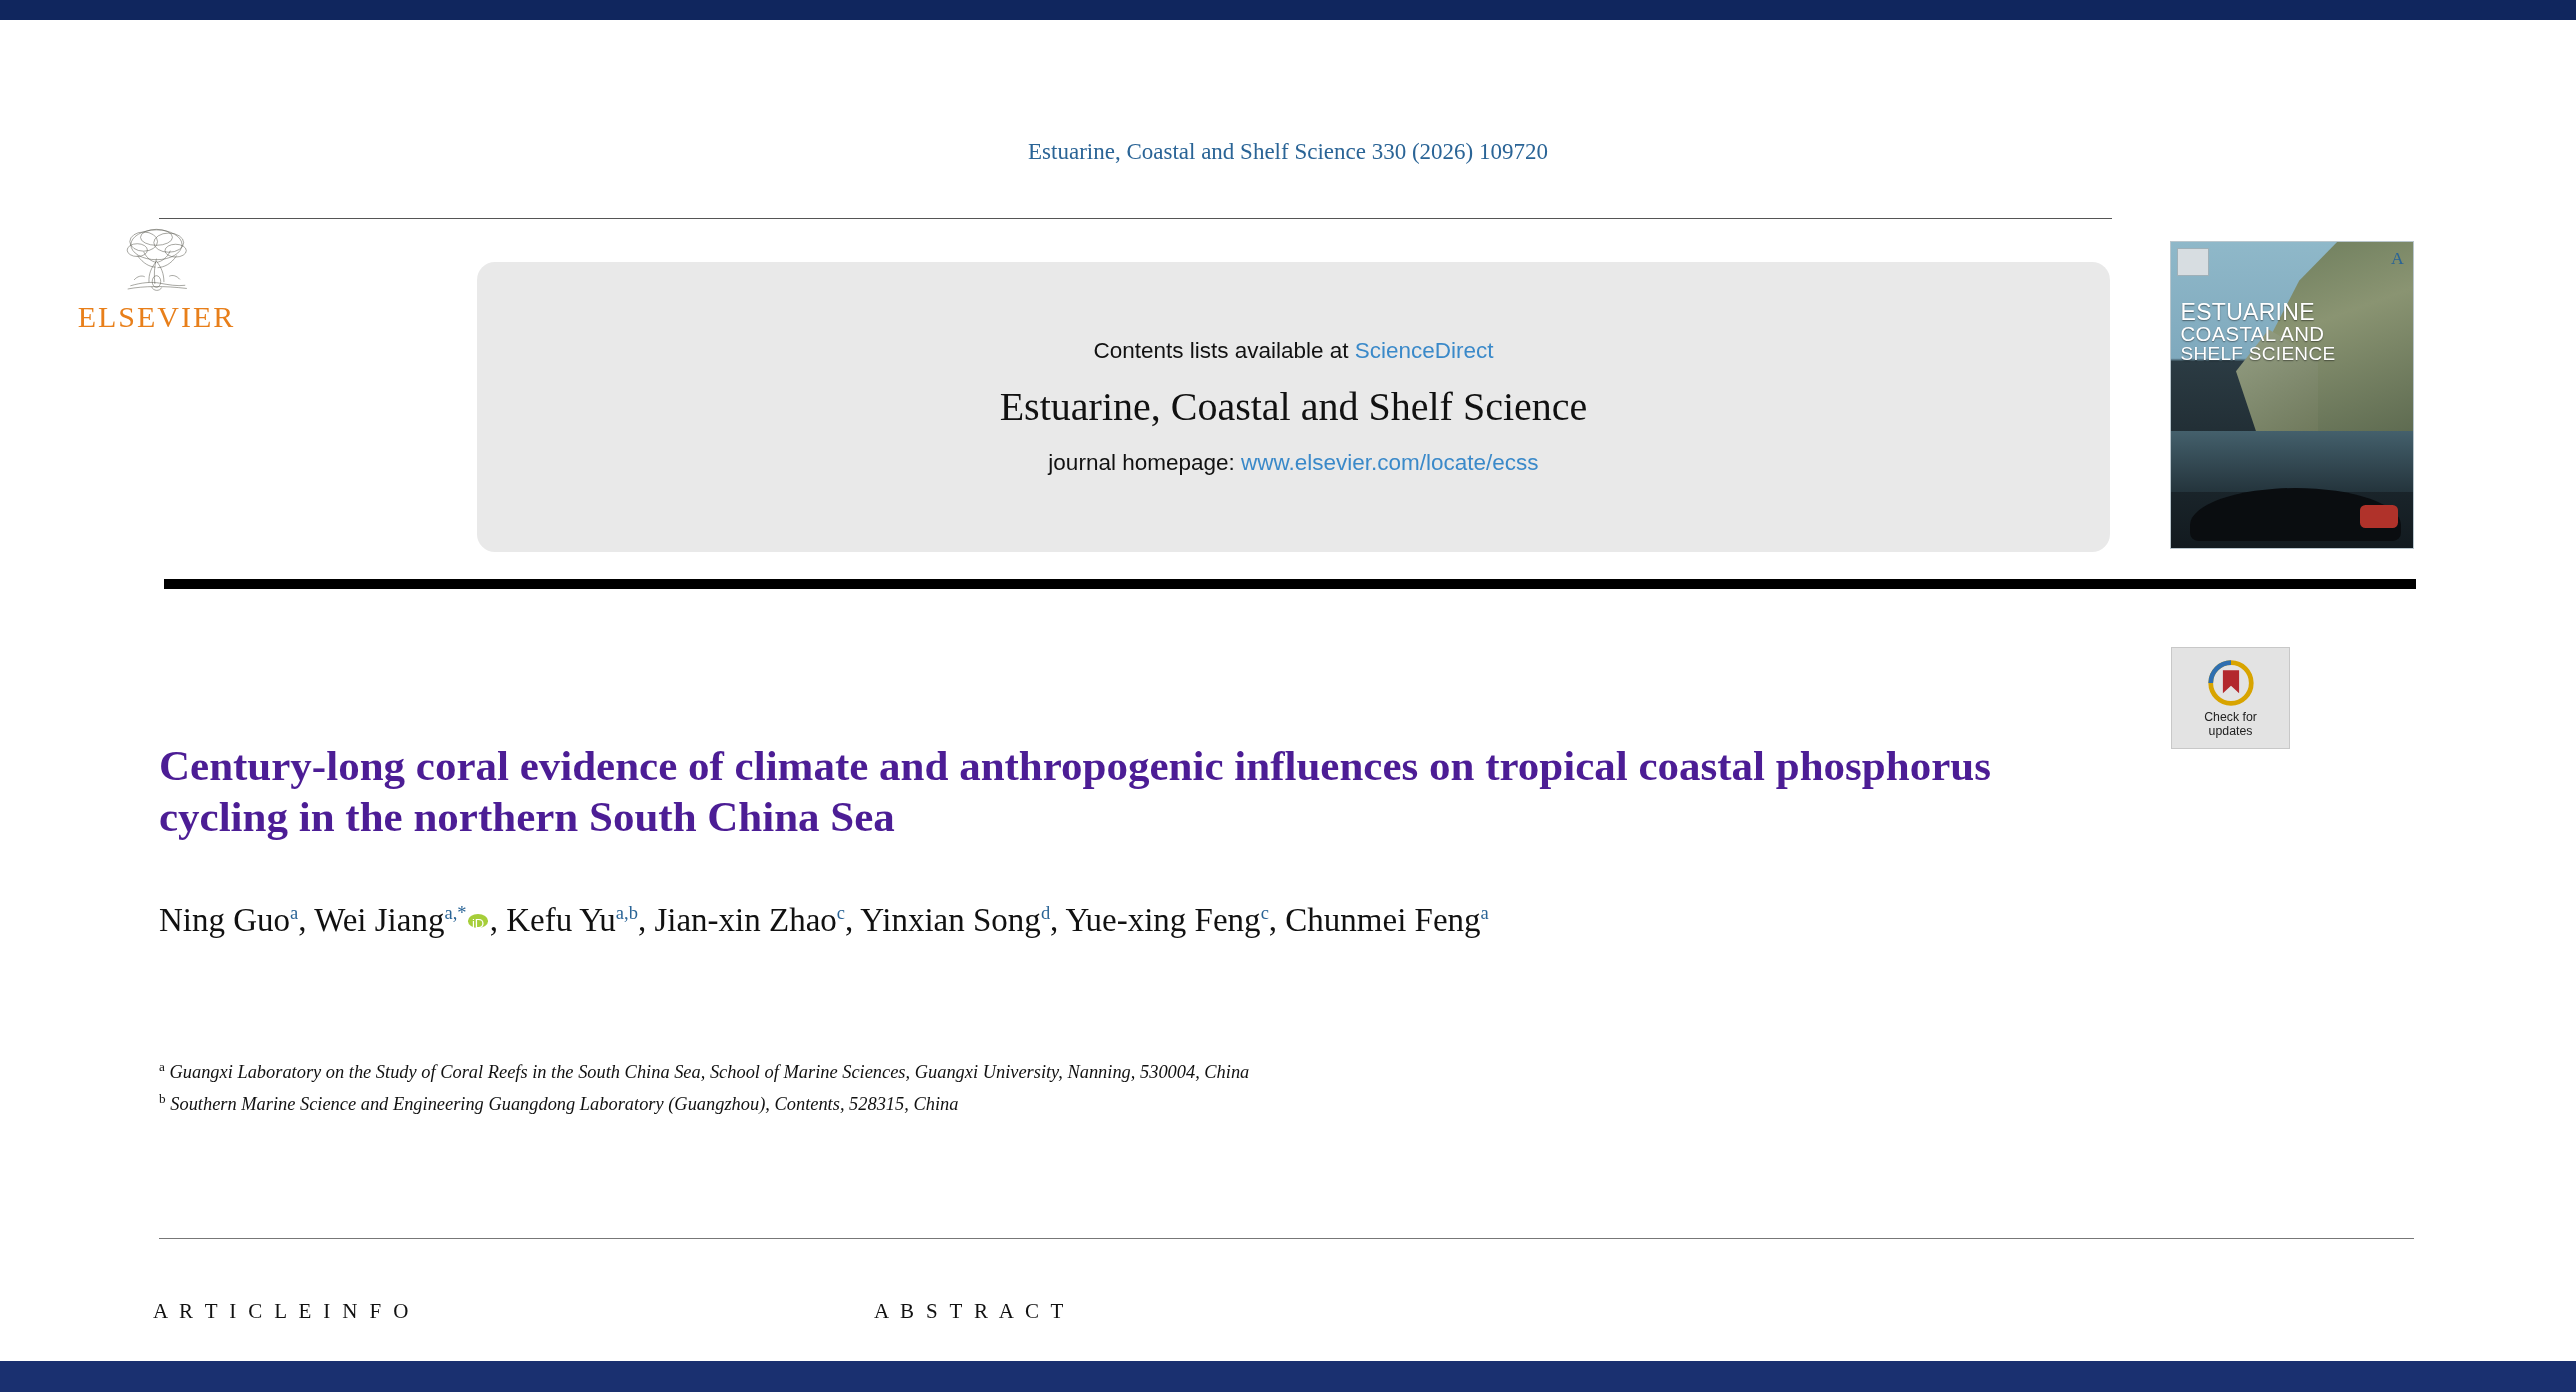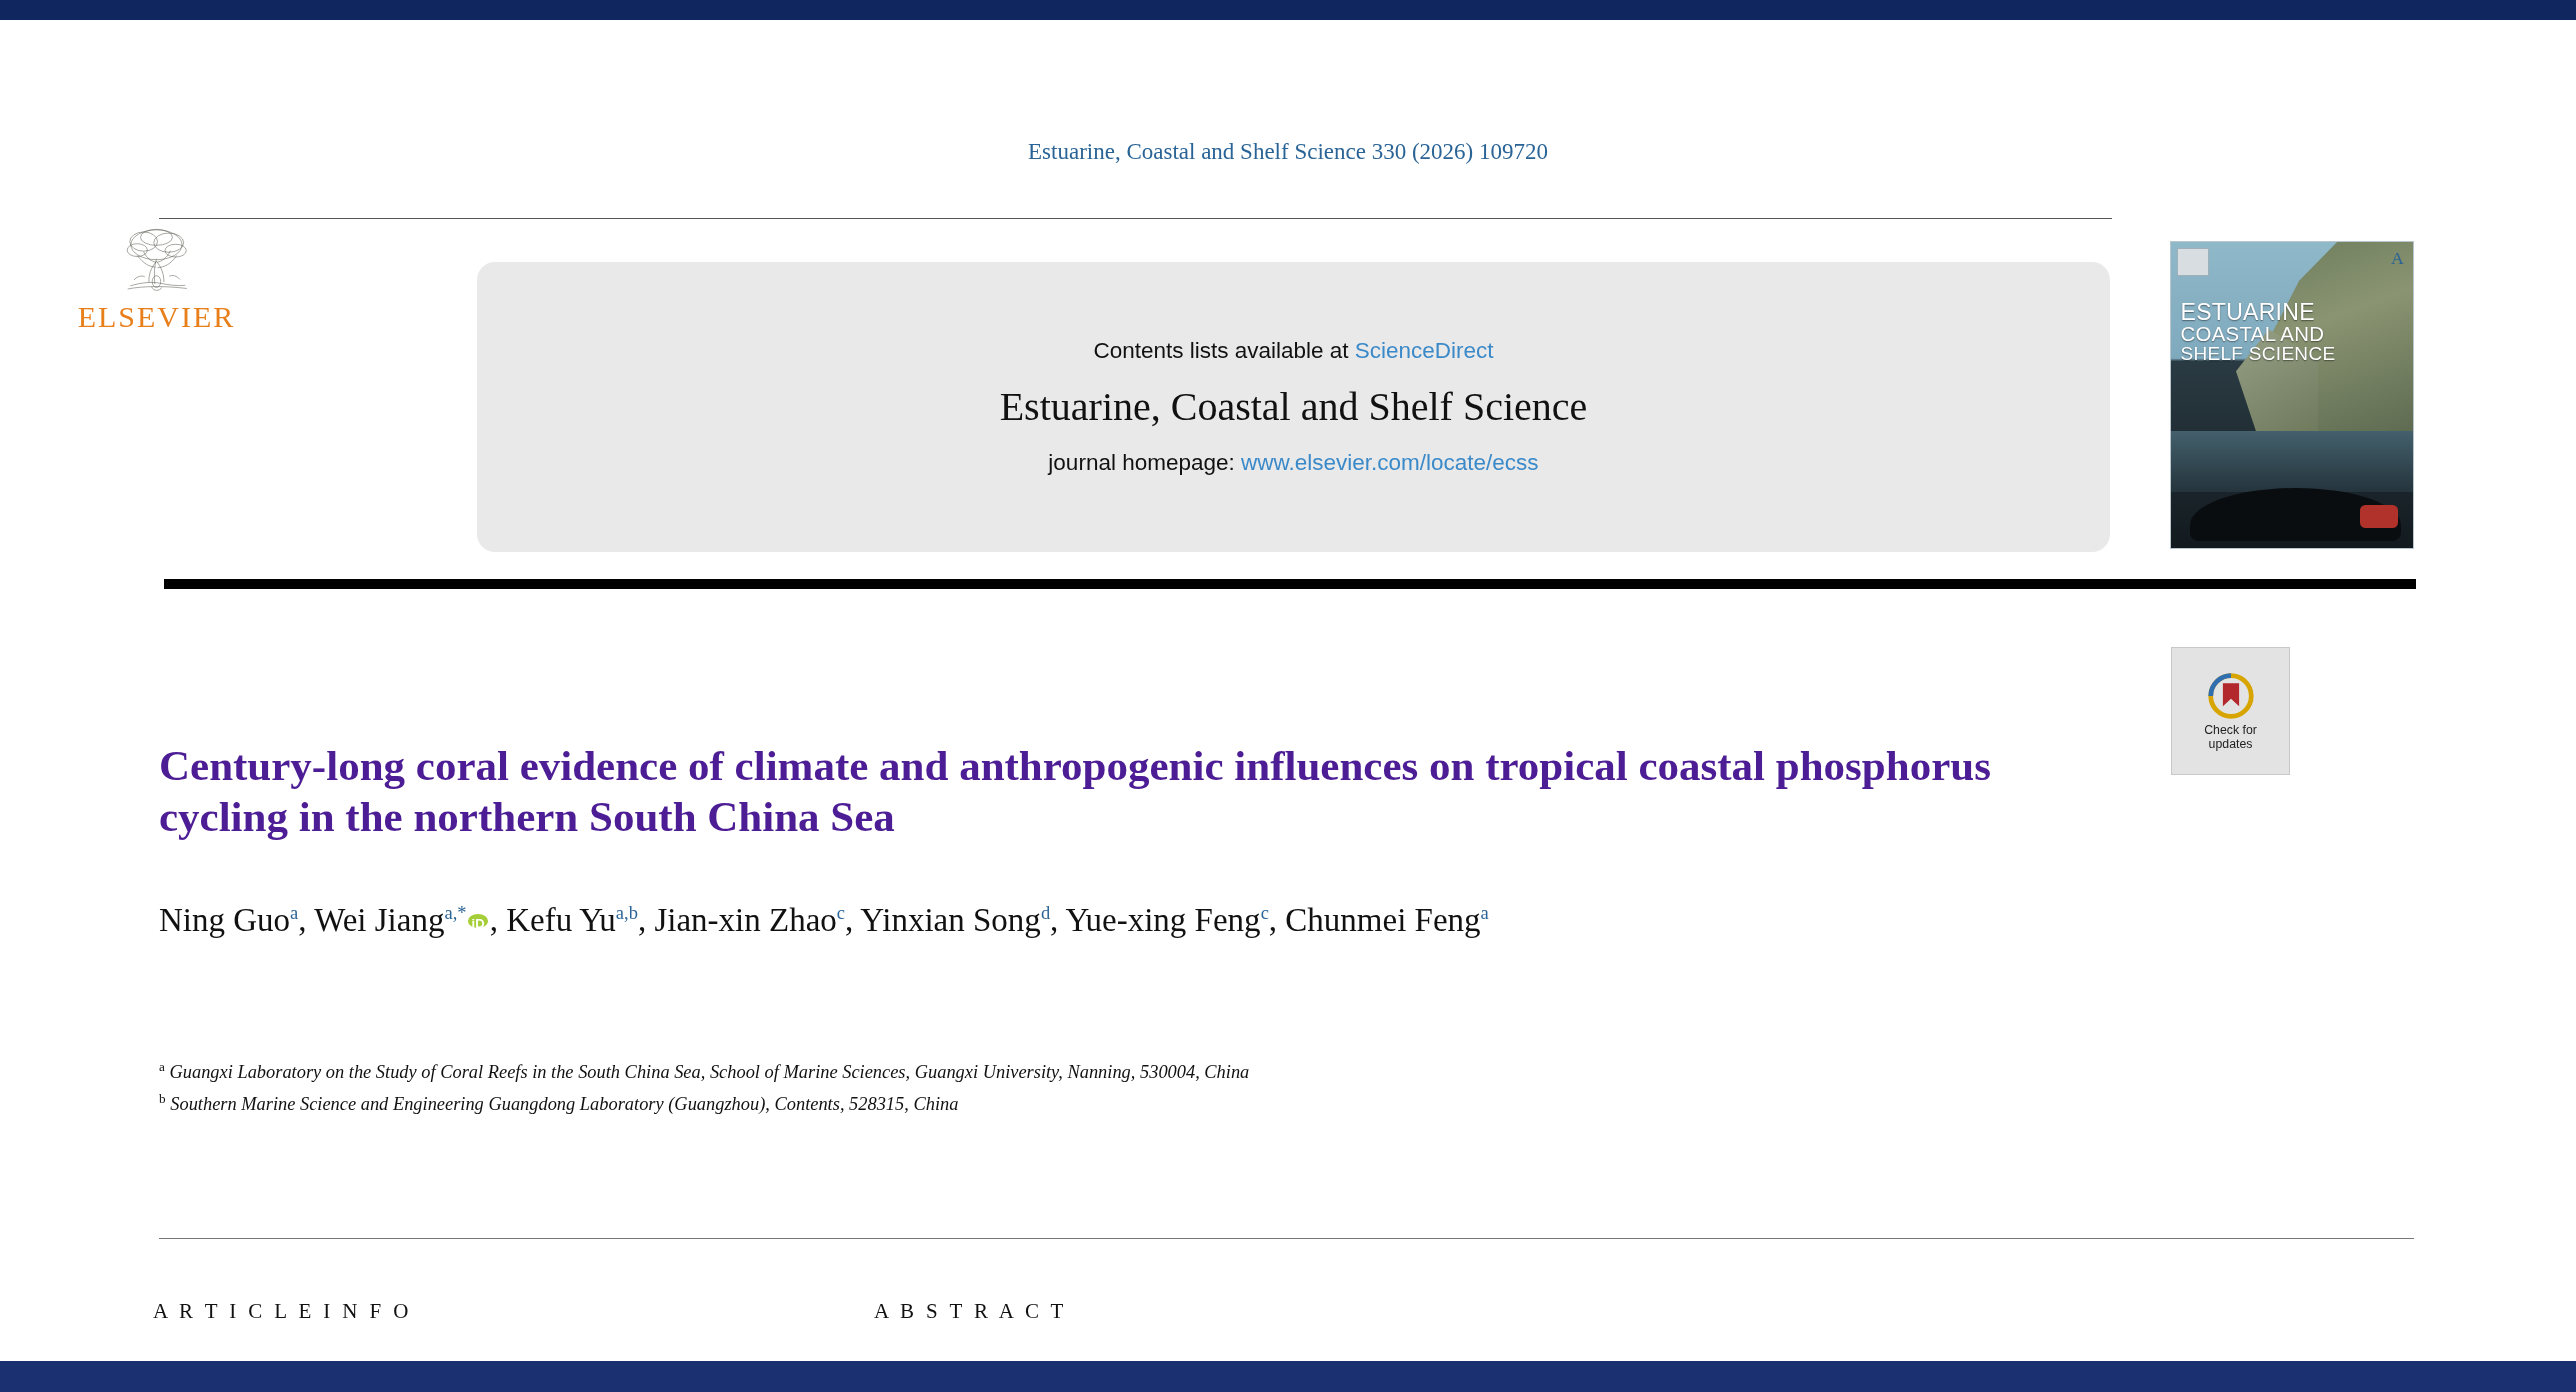--- a/index.html
+++ b/index.html
@@ -186,21 +186,21 @@
     position: absolute;
     left: 164px; top: 559px;
     width: 2252px; height: 9.5px;
     background: #000;
   }
 
   
   .crossmark {
     position: absolute;
     left: 2171px; top: 627px;
-    width: 119px; height: 128px;
+    width: 119px; height: 102px;
     background: #e3e3e3;
     border: 0.7px solid #c8c8c8;
     box-sizing: border-box;
     display: flex;
     flex-direction: column;
     align-items: center;
     justify-content: center;
   }
   .crossmark-label {
     font-family: "Liberation Sans", sans-serif;
@@ -238,21 +238,21 @@
     vertical-align: super;
   }
   .orcid {
     display: inline-block;
     width: 20.4px; height: 14px;
     border-radius: 50%;
     background: #a6ce39;
     color: #fff;
     font-family: "Liberation Sans", sans-serif;
     font-size: 13px;
-    font-weight: bold;
+    font-weight: normal;
     line-height: 20.4px;
     text-align: center;
     vertical-align: 2.7px;
     margin: 0 1.4px;
   }
 
   
   .affils {
     position: absolute;
     left: 159px; top: 1036px;

